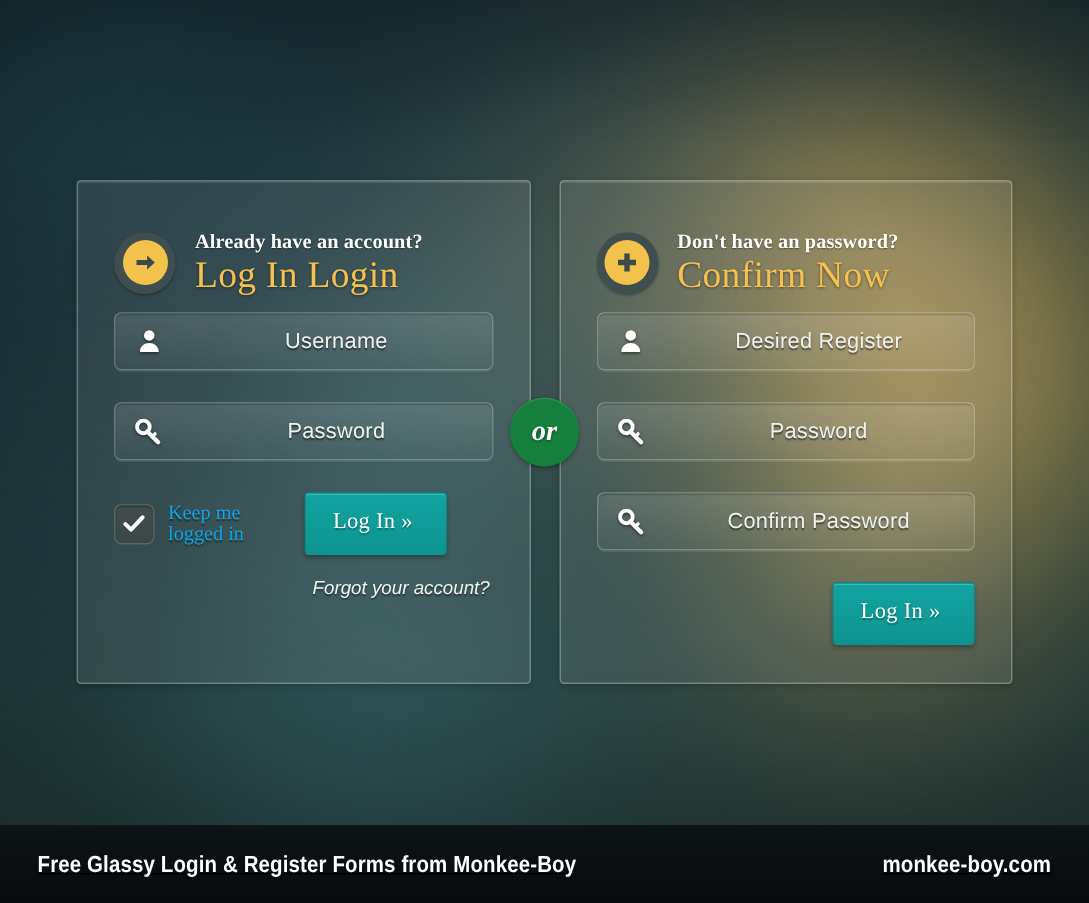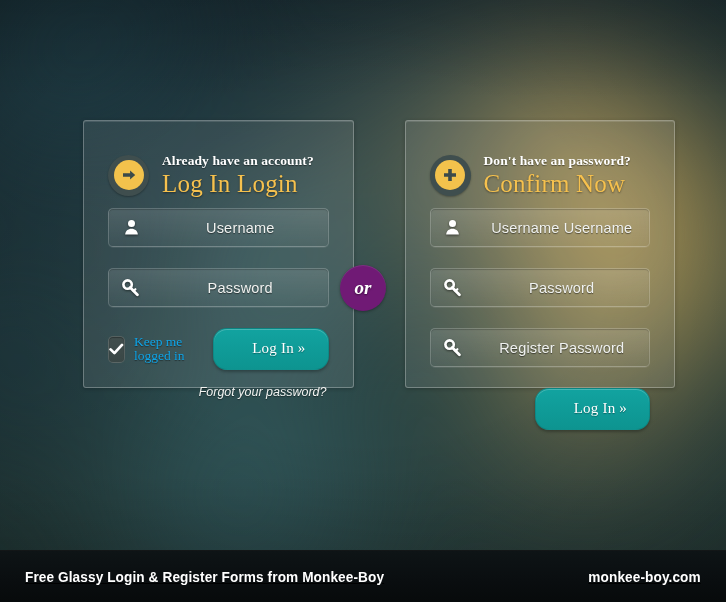--- a/index.html
+++ b/index.html
@@ -60,28 +60,27 @@
     top: 120px;
     width: 624px;
     height: 336px;
     display: flex;
     gap: 19px;
   }
 
   .panel {
     position: relative;
     width: 303px;
-    height: 268px;
+    height: 336px;
     border: 1px solid rgba(255,255,255,.28);
     border-radius: 3px;
     background: rgba(255,255,255,.085);
     box-shadow: inset 0 1px 0 rgba(255,255,255,.12),
                 0 1px 4px rgba(0,0,0,.22);
     padding: 21px 24px 0 24px;
-    margin-left: 32px;
   }
 
   
   .panel-head {
     display: flex;
     align-items: center;
     gap: 13px;
     height: 66px;
   }
 
@@ -197,22 +196,22 @@
     text-shadow: 0 1px 1px rgba(0,0,0,.45);
     max-width: 68px;
   }
 
   .btn {
     font-family: "Liberation Serif", serif;
     font-size: 15px;
     color: #ffffff;
     background: linear-gradient(to bottom, #12a3a0, #0d9490);
     border: 1px solid rgba(0,0,0,.10);
-    border-radius: 14px;
-    padding: 11px 22px 12px 38px;
+    border-radius: 3px;
+    padding: 11px 22px 12px 18px;
     text-shadow: 0 1px 1px rgba(0,0,0,.32);
     box-shadow: inset 0 1px 0 rgba(255,255,255,.22),
                 0 2px 3px rgba(0,0,0,.28);
     cursor: pointer;
     white-space: nowrap;
     letter-spacing: .2px;
   }
 
   #login-button { margin-left: 23px; }
 
@@ -236,21 +235,21 @@
   }
 
   
   #or-badge {
     position: absolute;
     left: 340px;
     top: 265px;
     width: 46px;
     height: 46px;
     border-radius: 50%;
-    background: #701a75;
+    background: #15803d;
     display: flex;
     align-items: center;
     justify-content: center;
     box-shadow: 0 1px 3px rgba(0,0,0,.35),
                 inset 0 1px 0 rgba(255,255,255,.10);
     z-index: 5;
   }
   #or-badge span {
     font-family: "Liberation Serif", serif;
     font-style: italic;
@@ -341,21 +340,21 @@
             <svg width="15" height="13" viewBox="0 0 15 13">
               <path d="M1.6 6.4 L5.4 10.1 L13 1.9" fill="none" stroke="#ffffff" stroke-width="2.7" stroke-linecap="round" stroke-linejoin="round"></path>
             </svg>
           </div>
           <div class="check-label">Keep me logged in</div>
         </div>
 
         <button class="btn" id="login-button">Log In »</button>
       </div>
 
-      <div class="forgot">Forgot your password?</div>
+      <div class="forgot">Forgot your account?</div>
     </div>
 
     <div class="panel" id="register-panel">
 
       <div class="panel-head">
         <div class="head-icon">
           <div class="disc">
             <svg width="18" height="18" viewBox="0 0 18 18">
               <path d="M7.2 3 h3.6 v4.2 H15 v3.6 h-4.2 V15 H7.2 v-4.2 H3 V7.2 h4.2 Z" fill="#3c4a4a"></path>
             </svg>
@@ -367,21 +366,21 @@
         </div>
       </div>
 
       <div class="field">
         <span class="ficon">
           <svg width="17" height="17" viewBox="0 0 17 17">
             <circle cx="8.5" cy="4.6" r="3.5" fill="#ffffff"></circle>
             <path d="M2.2 15.6 c0-3.6 2.8-5.9 6.3-5.9 s6.3 2.3 6.3 5.9 z" fill="#ffffff"></path>
           </svg>
         </span>
-        <span class="ftext">Username Username</span>
+        <span class="ftext">Desired Register</span>
       </div>
 
       <div class="field">
         <span class="ficon">
           <svg width="18" height="18" viewBox="0 0 18 18">
             <circle cx="5.6" cy="5.6" r="4.2" fill="none" stroke="#ffffff" stroke-width="2.6"></circle>
             <path d="M8.2 8.6 L15.4 15.8" stroke="#ffffff" stroke-width="2.8" stroke-linecap="round"></path>
             <path d="M11.6 12 L13.4 10.2" stroke="#ffffff" stroke-width="2.2" stroke-linecap="round"></path>
           </svg>
         </span>
@@ -389,21 +388,21 @@
       </div>
 
       <div class="field">
         <span class="ficon">
           <svg width="18" height="18" viewBox="0 0 18 18">
             <circle cx="5.6" cy="5.6" r="4.2" fill="none" stroke="#ffffff" stroke-width="2.6"></circle>
             <path d="M8.2 8.6 L15.4 15.8" stroke="#ffffff" stroke-width="2.8" stroke-linecap="round"></path>
             <path d="M11.6 12 L13.4 10.2" stroke="#ffffff" stroke-width="2.2" stroke-linecap="round"></path>
           </svg>
         </span>
-        <span class="ftext">Register Password</span>
+        <span class="ftext">Confirm Password</span>
       </div>
 
       <div class="register-row">
         <button class="btn" id="register-button">Log In »</button>
       </div>
     </div>
   </div>
 
   <div id="or-badge">
     <span>or</span>

